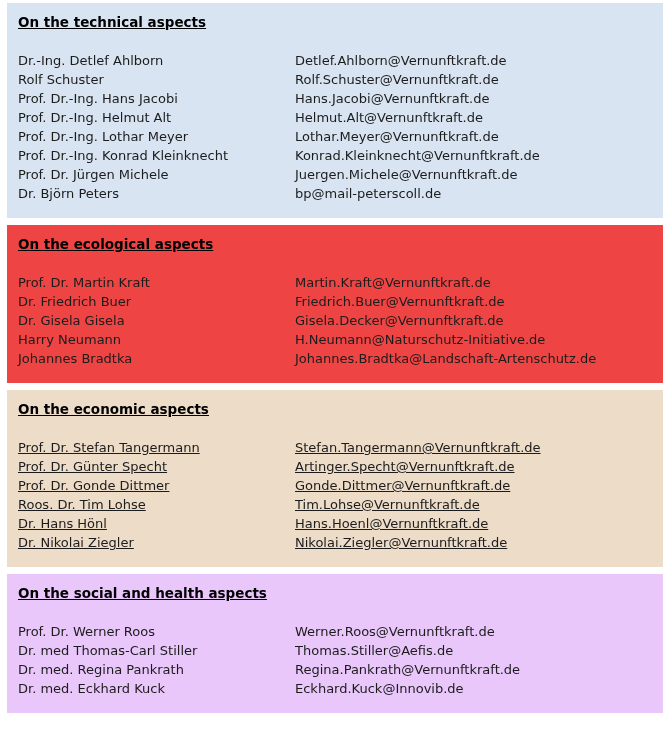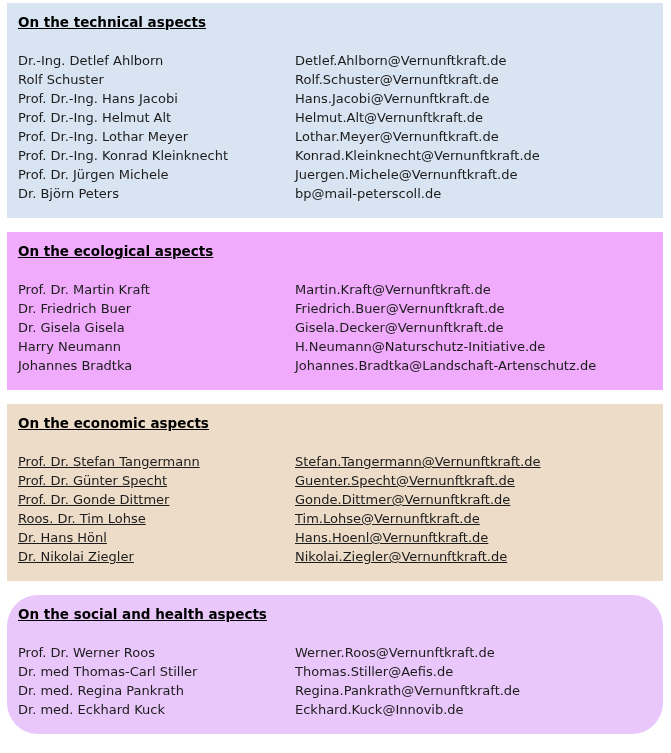--- a/index.html
+++ b/index.html
@@ -10,23 +10,23 @@
     font-family: "DejaVu Sans", "Liberation Sans", sans-serif;
     font-size: 13px;
     color: #1c1c1c;
     overflow: hidden;
   }
   .sections {
     padding: 3px 8px 0 7px;
   }
   .section {
     padding: 10px 12px 15px 11px;
-    margin-bottom: 14px;
+    margin-bottom: 7px;
   }
-  .section:last-child { margin-bottom: 0; border-radius: 31px; }
+  .section:last-child { margin-bottom: 0; }
   .section-title {
     font-weight: bold;
     text-decoration: underline;
     color: #000000;
     font-size: 13.5px;
     line-height: 19px;
   }
   .contact-list { margin-top: 19px; }
   .contact-row {
     display: flex;
@@ -72,21 +72,21 @@
         <div class="contact-row">
           <span class="contact-name">Prof. Dr. Jürgen Michele</span>
           <span class="contact-email">Juergen.Michele@Vernunftkraft.de</span>
         </div>
         <div class="contact-row">
           <span class="contact-name">Dr. Björn Peters</span>
           <span class="contact-email">bp@mail-peterscoll.de</span>
         </div>
       </div>
   </section>
-    <section class="section" style="background: #f0abfc;">
+    <section class="section" style="background: #ef4444;">
     <h2 class="section-title">On the ecological aspects</h2>
     <div class="contact-list">
 
     <div class="contact-row">
           <span class="contact-name">Prof. Dr. Martin Kraft</span>
           <span class="contact-email">Martin.Kraft@Vernunftkraft.de</span>
         </div>
         <div class="contact-row">
           <span class="contact-name">Dr. Friedrich Buer</span>
           <span class="contact-email">Friedrich.Buer@Vernunftkraft.de</span>
@@ -108,21 +108,21 @@
     <section class="section" style="background: rgb(237, 220, 200); text-decoration: underline;">
     <h2 class="section-title">On the economic aspects</h2>
     <div class="contact-list">
 
     <div class="contact-row">
           <span class="contact-name">Prof. Dr. Stefan Tangermann</span>
           <span class="contact-email">Stefan.Tangermann@Vernunftkraft.de</span>
         </div>
         <div class="contact-row">
           <span class="contact-name">Prof. Dr. Günter Specht</span>
-          <span class="contact-email">Guenter.Specht@Vernunftkraft.de</span>
+          <span class="contact-email">Artinger.Specht@Vernunftkraft.de</span>
         </div>
         <div class="contact-row">
           <span class="contact-name">Prof. Dr. Gonde Dittmer</span>
           <span class="contact-email">Gonde.Dittmer@Vernunftkraft.de</span>
         </div>
         <div class="contact-row">
           <span class="contact-name">Roos. Dr. Tim Lohse</span>
           <span class="contact-email">Tim.Lohse@Vernunftkraft.de</span>
         </div>
         <div class="contact-row">

